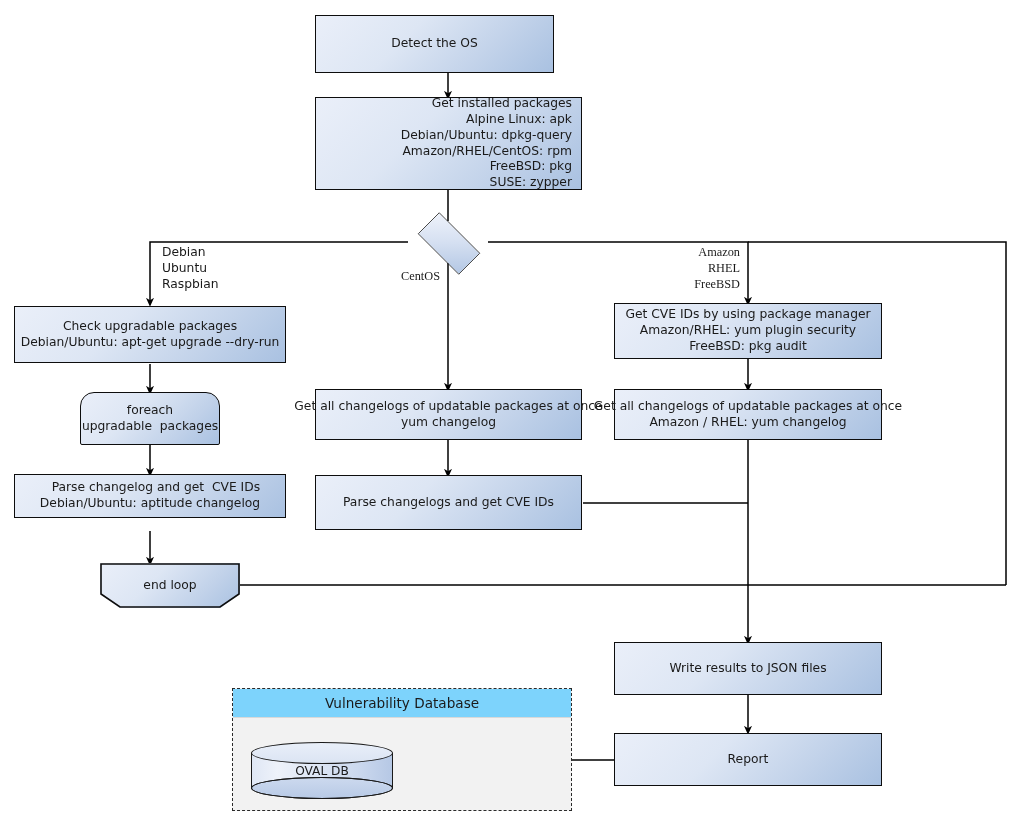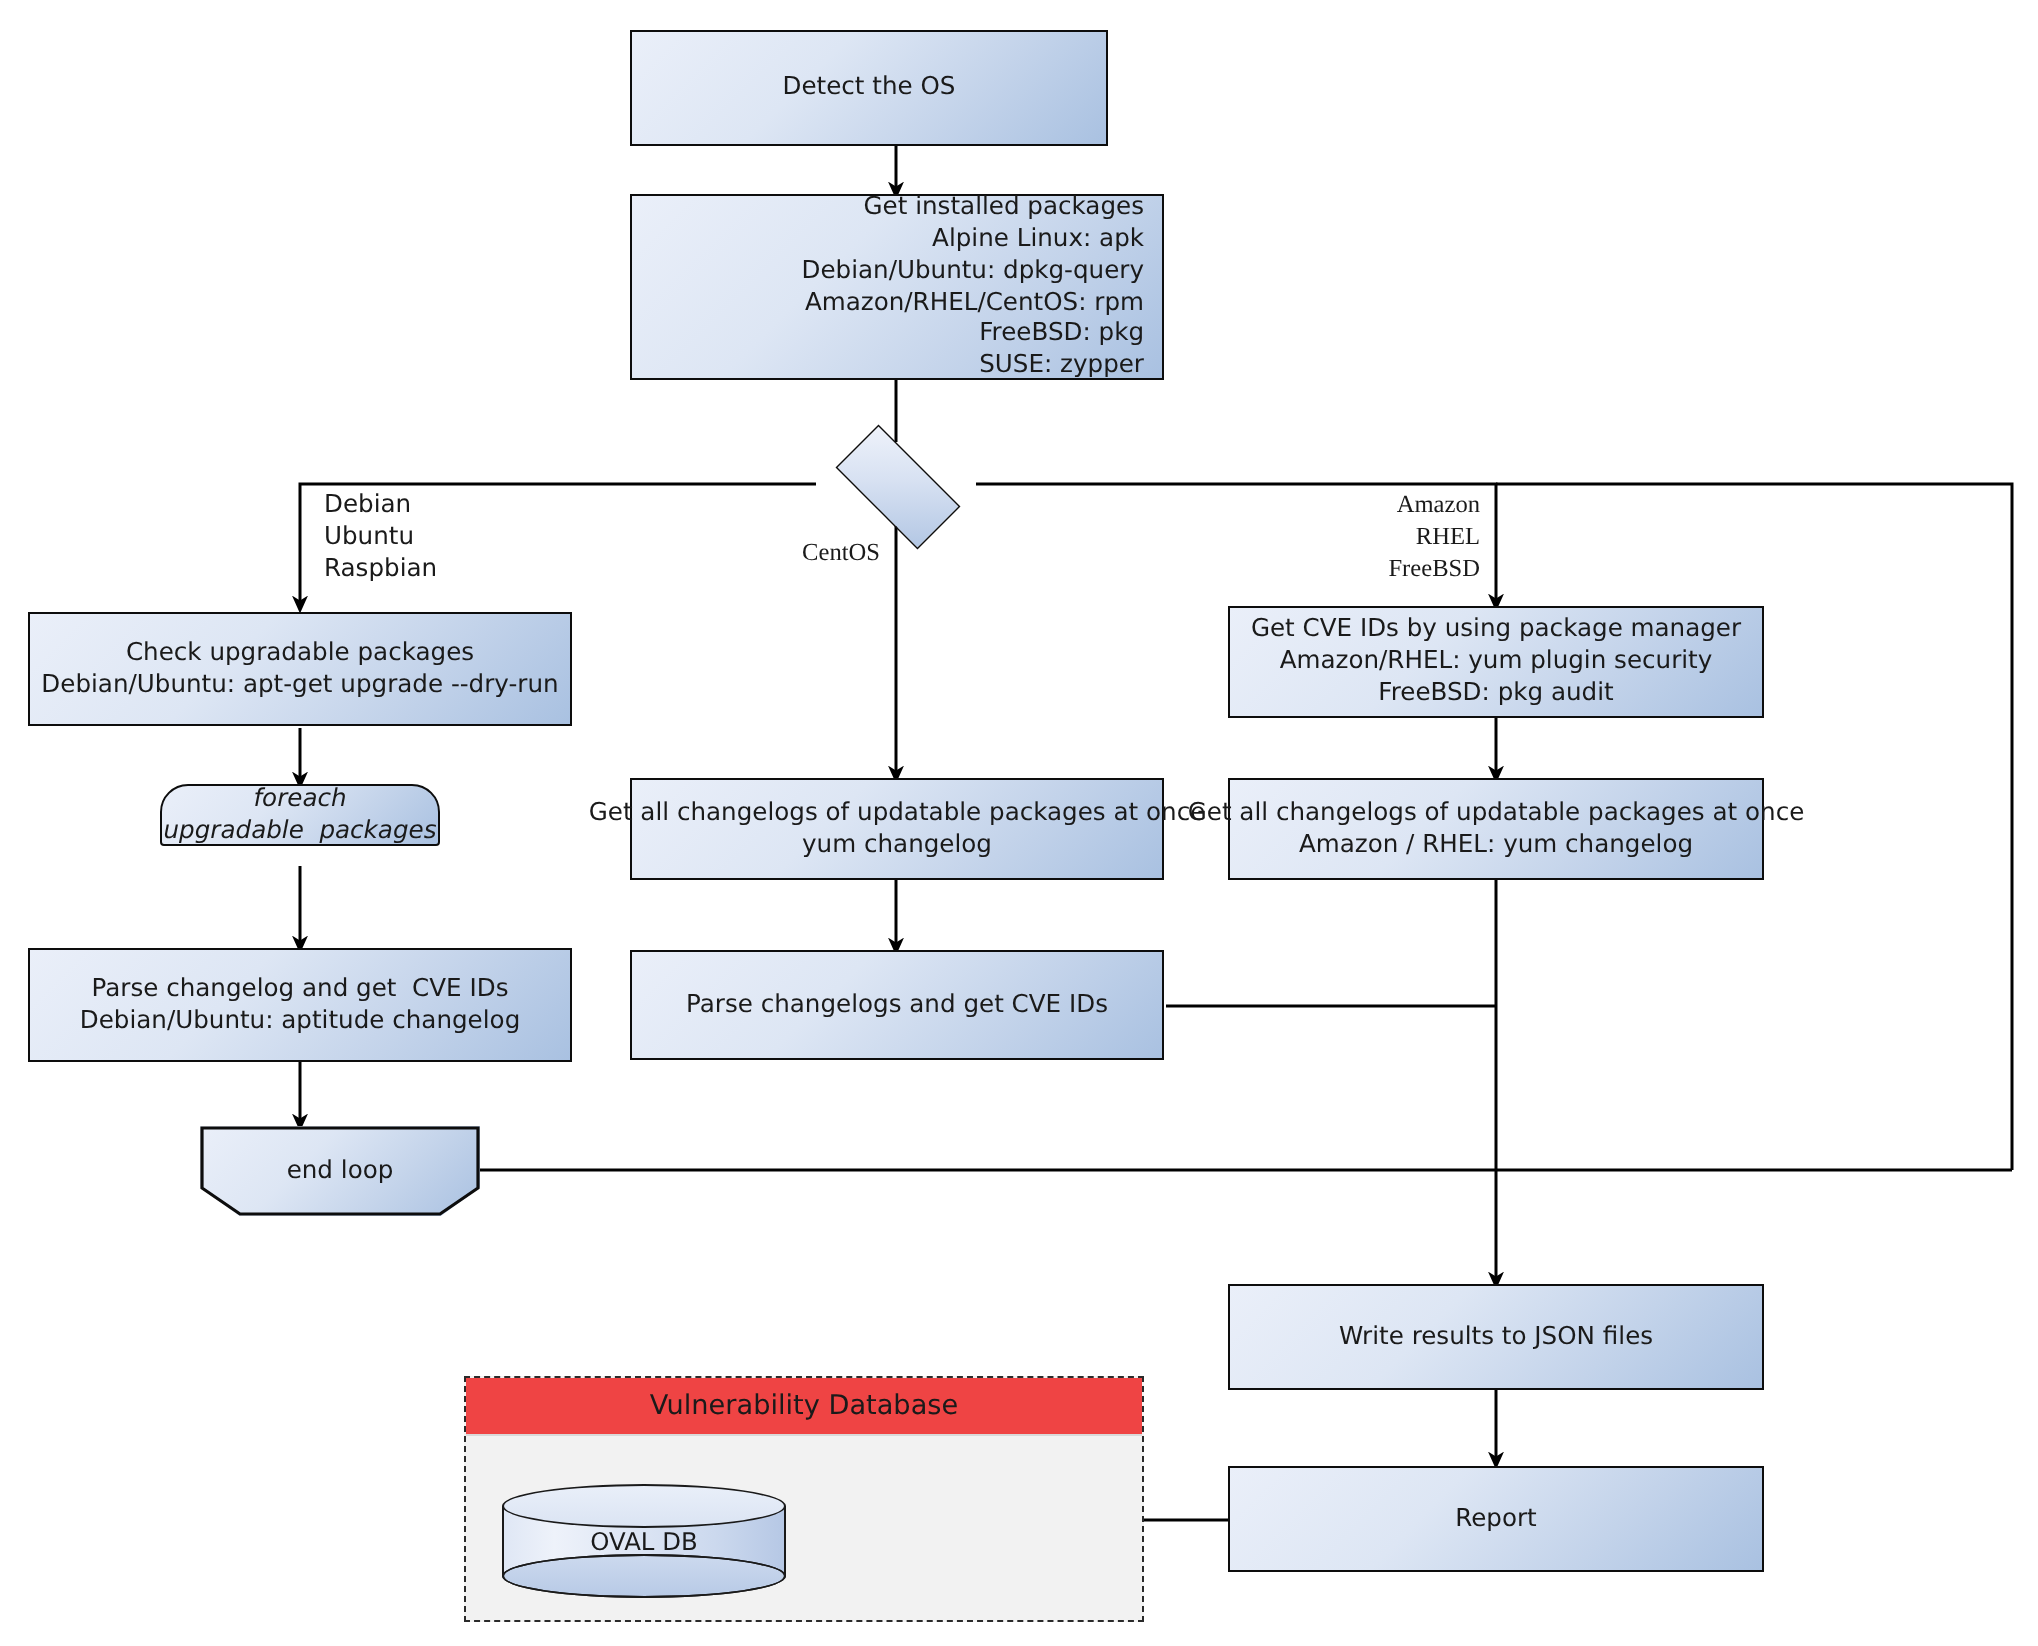--- a/index.html
+++ b/index.html
@@ -39,21 +39,21 @@
   .loopend .outline{position:absolute;inset:0;}
   .loopend .lbl{position:absolute;inset:0;display:flex;align-items:center;
       justify-content:center;font-size:12.3px;}
 
   
   .groupbox{position:absolute;box-sizing:border-box;border:1.6px dashed #2a2a2a;
       background:#f2f2f2;}
   .group-title{position:absolute;left:0;right:0;top:0;height:28px;
       display:flex;align-items:center;justify-content:center;
       font-size:13.6px;color:#1a1a1a;
-      border-bottom:1.2px solid #d9d9d9;background:#ef4444;}
+      border-bottom:1.2px solid #d9d9d9;background:#7dd3fc;}
 
   
   .cyl{position:absolute;}
   .cyl .body{position:absolute;left:0;right:0;top:11px;bottom:11px;
       background:linear-gradient(90deg,#dfe7f5 0%,#eef2fa 18%,#ccd9ee 75%,#b6c8e5 100%);
       border-left:1.3px solid #1a1a1a;border-right:1.3px solid #1a1a1a;}
   .cyl .top{position:absolute;left:0;right:0;top:0;height:22px;border-radius:50%;
       background:linear-gradient(180deg,#e9eff9 0%,#dbe4f3 100%);
       border:1.3px solid #1a1a1a;box-sizing:border-box;}
   .cyl .bot{position:absolute;left:0;right:0;bottom:0;height:22px;border-radius:50%;
@@ -140,26 +140,26 @@
   <div class="edgelabel r" style="left:620px;top:244px;width:120px;">Amazon
 RHEL
 FreeBSD</div>
 
 
   <div class="node" style="left:14px;top:306px;width:272px;height:57px;">
     <span class="txt">Check upgradable packages
 Debian/Ubuntu: apt-get upgrade --dry-run</span>
   </div>
 
-  <div class="node loopstart" style="left:80px;top:392px;width:140px;height:31px;font-style:italic;">
+  <div class="node loopstart" style="left:80px;top:392px;width:140px;height:53px;">
     <span class="txt">foreach
 upgradable  packages</span>
   </div>
 
-  <div class="node" style="left:14px;top:474px;width:272px;height:57px;">
+  <div class="node" style="left:14px;top:474px;width:272px;height:44px;text-align:right;">
     <span class="txt">Parse changelog and get  CVE IDs
 Debian/Ubuntu: aptitude changelog</span>
   </div>
 
   <div class="node loopend" style="left:80px;top:563px;width:140px;height:45px;">
     <div class="shape"></div>
     <svg class="outline" viewBox="0 0 140 45" preserveAspectRatio="none">
       <polygon points="1,1 139,1 139,31 120,44 20,44 1,31" fill="none" stroke="#0d0d0d" stroke-width="1.6" vector-effect="non-scaling-stroke"></polygon>
     </svg>
     <div class="lbl">end loop</div>

